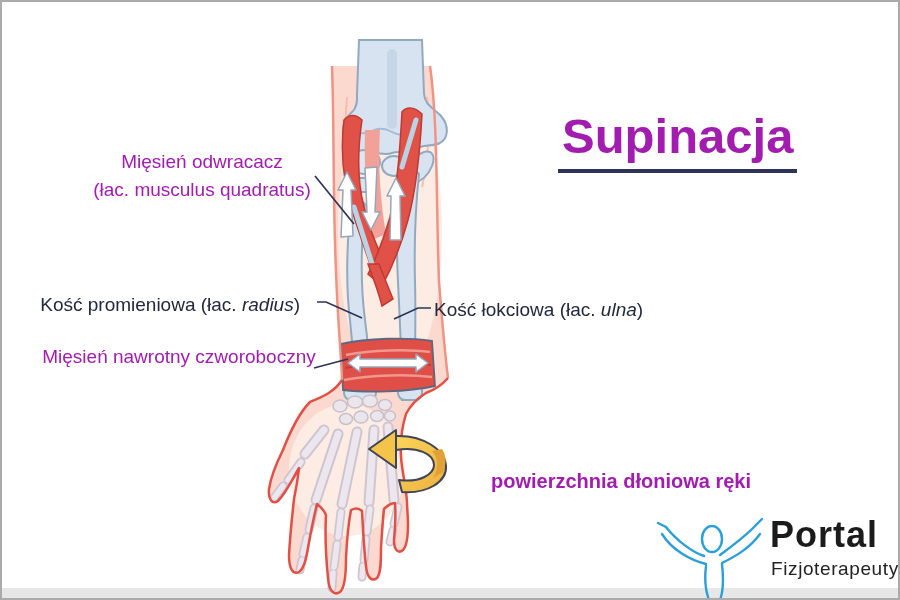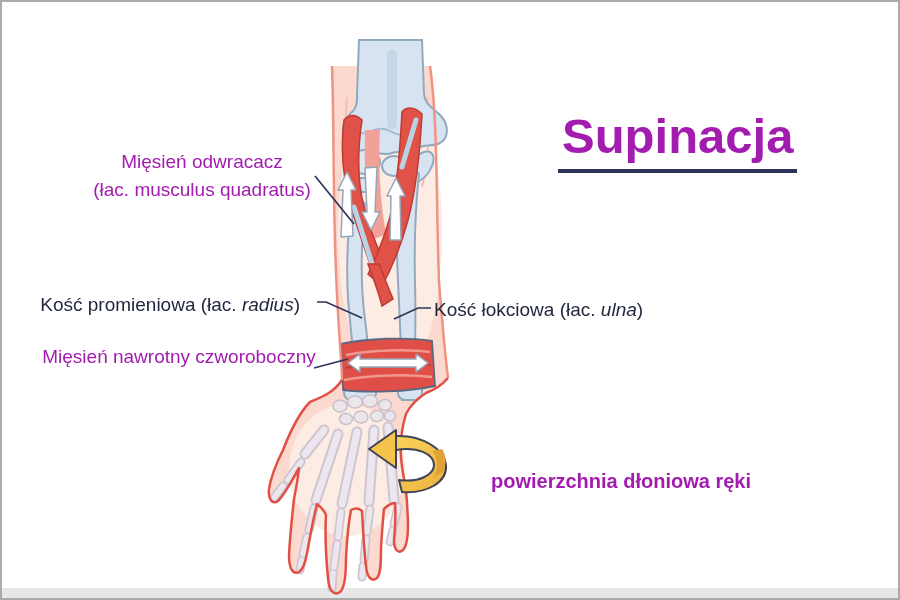--- a/index.html
+++ b/index.html
@@ -239,14 +239,29 @@
   <div class="txt lbl dark lbl-radius"><span>Kość promieniowa (łac. </span><span class="it">radius</span><span>)</span></div>
 
   <div class="txt lbl dark lbl-ulna"><span>Kość łokciowa (łac. </span><span class="it">ulna</span><span>)</span></div>
 
   <div class="txt lbl red lbl-pronator">
     <div>Mięsień nawrotny czworoboczny</div>
   </div>
 
   <div class="txt red lbl-palmar">powierzchnia dłoniowa ręki</div>
 
+  <div class="logo">
+    <svg class="logo-figure" width="112" height="88" viewBox="0 0 112 88" fill="none" stroke="#2b9fd8" stroke-width="2.4" stroke-linecap="round">
+      <ellipse cx="58" cy="27" rx="10" ry="13"></ellipse>
+      <path d="M 50,44 C 38,40 22,28 12,15"></path>
+      <path d="M 52,52 C 36,48 18,38 8,22"></path>
+      <path d="M 12,15 L 4,11"></path>
+      <path d="M 66,43 C 78,34 92,24 102,13"></path>
+      <path d="M 68,51 C 82,44 96,36 106,22"></path>
+      <path d="M 102,13 L 108,7"></path>
+      <path d="M 52,54 C 50,70 52,80 55,88"></path>
+      <path d="M 68,52 C 70,70 69,80 66,88"></path>
+    </svg>
+    <div class="logo-brand">Portal</div>
+    <div class="logo-sub">Fizjoterapeuty</div>
+  </div>
 
 </div>
 
 </body></html>

